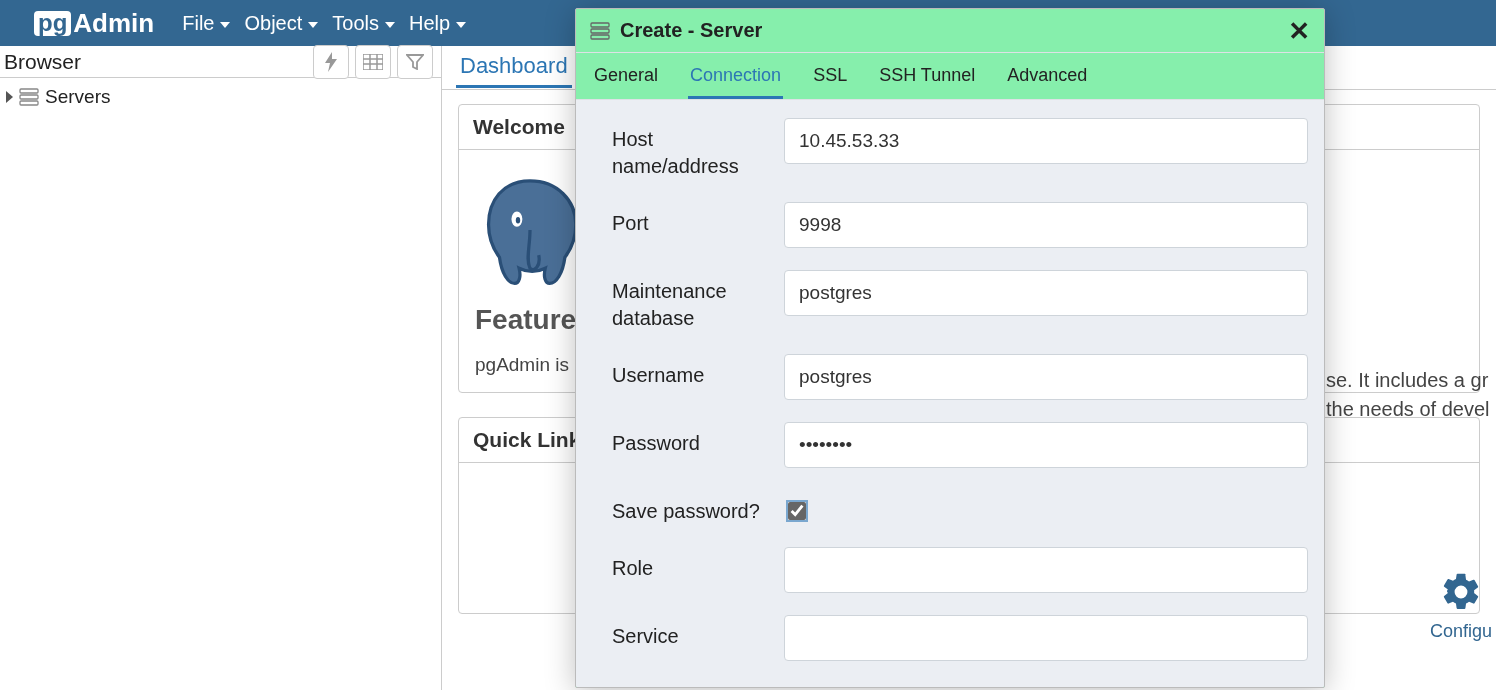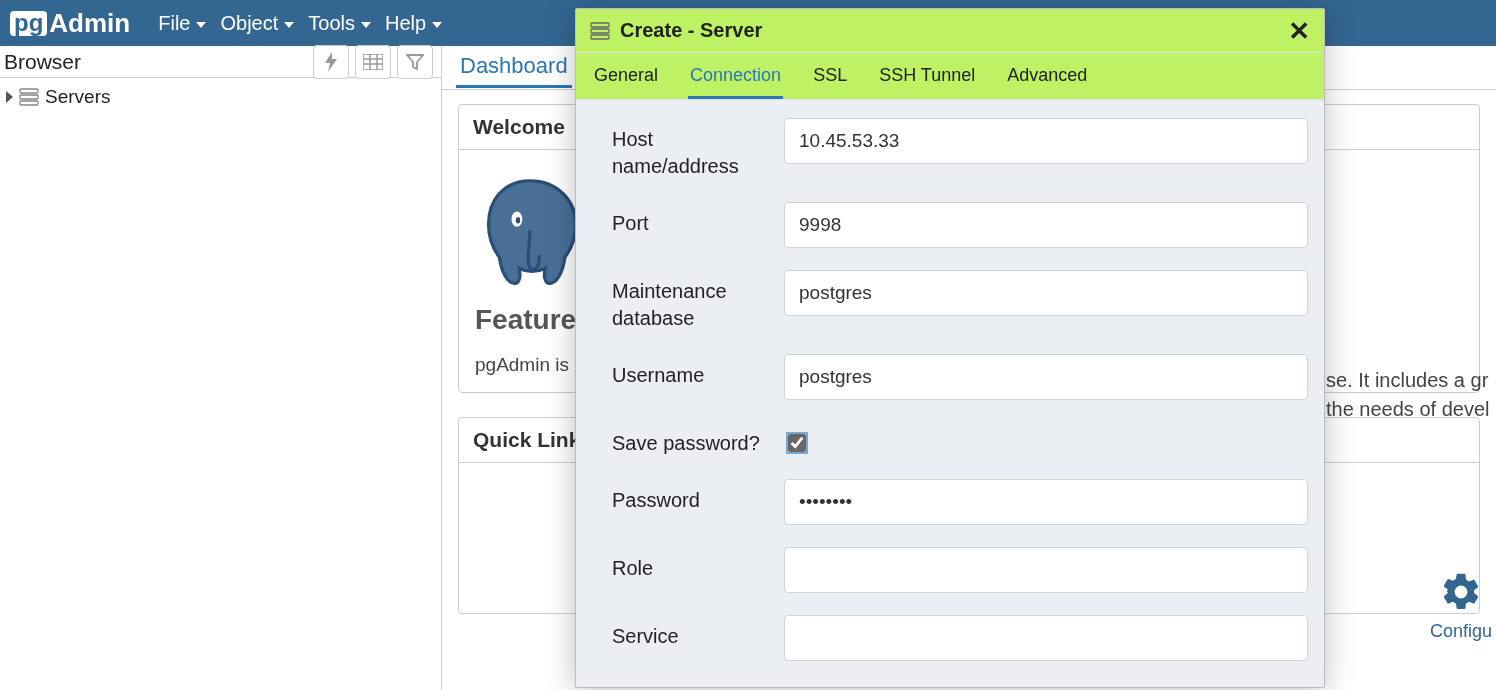--- a/index.html
+++ b/index.html
@@ -40,20 +40,21 @@
     margin-right:28px;
   }
   .logo .pg{
     background:#fff;color:var(--navy);
     border-radius:4px;
     padding:0 4px 1px 4px;
     font-weight:700;
     margin-right:2px;
     font-size:24px;
     line-height:1;
+    margin-left:24px;
   }
   .nav-menu{display:flex;gap:14px;}
   .nav-item{
     display:flex;align-items:center;gap:6px;
     font-size:20px;
     cursor:pointer;
   }
   .caret-down{
     width:0;height:0;
     border-left:5px solid transparent;
@@ -163,21 +164,21 @@
     color:var(--accent);
     font-size:18px;
   }
   .gear-big{font-size:44px;color:var(--accent);display:block;line-height:1;}
   
   .modal{
     position:absolute;
     left:575px; top:8px;
     width:750px;
     height:680px;
-    background:#bef264;
+    background:#86efac;
     border:1px solid #bbb;
     border-radius:2px;
     box-shadow:0 4px 30px rgba(0,0,0,0.25);
     z-index:100;
     display:flex;flex-direction:column;
     overflow:hidden;
   }
   .modal-header{
     height:44px;
     display:flex;align-items:center;justify-content:space-between;
@@ -402,30 +403,30 @@
       <div class="form-label">Maintenance database</div>
       <div class="form-field"><input class="text-input" type="text" value="postgres" style=""></div>
     </div>
 
     <div class="form-row">
       <div class="form-label">Username</div>
       <div class="form-field"><input class="text-input" type="text" value="postgres" style=""></div>
     </div>
 
     <div class="form-row">
+      <div class="form-label">Password</div>
+      <div class="form-field"><input class="text-input" type="text" value="••••••••" style=""></div>
+    </div>
+
+    <div class="form-row">
       <div class="form-label">Save password?</div>
       <div class="form-field"><input class="chk" type="checkbox" checked="" style=""></div>
     </div>
 
     <div class="form-row">
-      <div class="form-label">Password</div>
-      <div class="form-field"><input class="text-input" type="text" value="••••••••" style=""></div>
-    </div>
-
-    <div class="form-row">
       <div class="form-label">Role</div>
       <div class="form-field"><input class="text-input" type="text" value="" style=""></div>
     </div>
 
     <div class="form-row">
       <div class="form-label">Service</div>
       <div class="form-field"><input class="text-input" type="text" value="" style=""></div>
     </div>
 
   </div>

